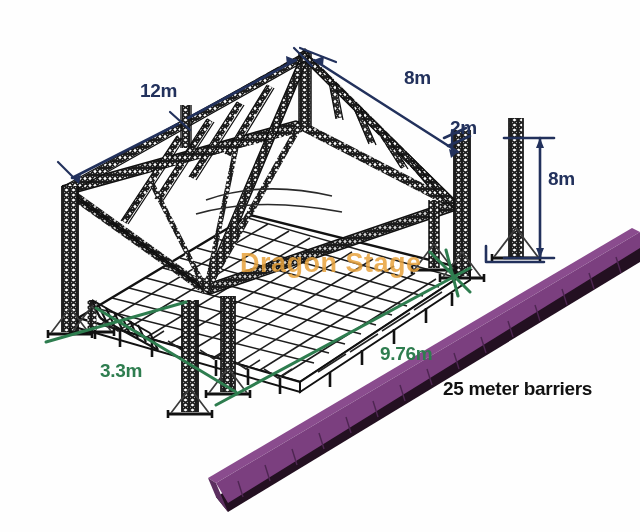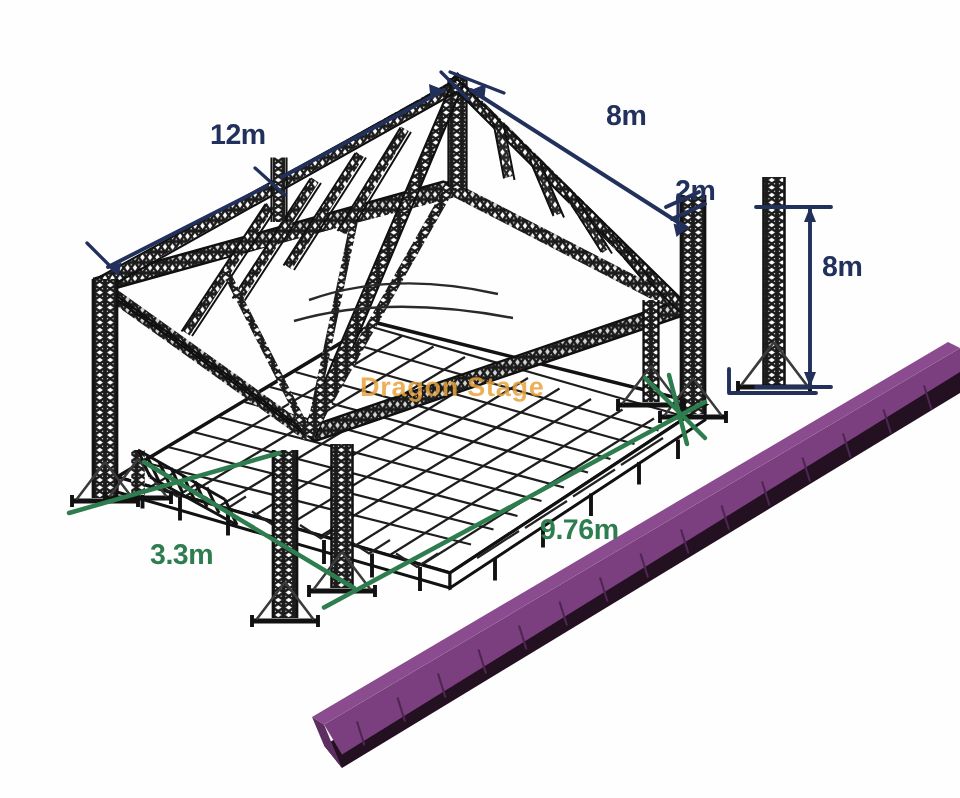--- a/index.html
+++ b/index.html
@@ -4,21 +4,21 @@
 <style>
   html,body{margin:0;padding:0;background:#ffffff;}
   body{width:640px;height:532px;overflow:hidden;
        font-family:"Liberation Sans",sans-serif;}
   #stage{position:relative;width:640px;height:532px;background:#fefefe;}
   svg.layer{position:absolute;left:0;top:0;width:640px;height:532px;}
   .lbl{position:absolute;white-space:nowrap;font-weight:bold;letter-spacing:-0.3px;}
   .dim-blue{color:#22315c;font-size:19px;}
   .dim-green{color:#2e7d4f;font-size:19px;}
   .note-black{color:#111111;font-size:19px;}
-  .watermark{color:#e8a33d;font-size:18px;font-weight:bold;opacity:.85;
+  .watermark{color:#e8a33d;font-size:27px;font-weight:bold;opacity:.85;
              letter-spacing:.5px;}
 </style>
 </head>
 <body>
 
 <div id="stage">
 
   <svg class="layer" viewBox="0 0 640 532">
     <defs>
 
@@ -316,18 +316,19 @@
   <div class="lbl dim-blue" style="left:140px;top:80px;">12m</div>
 
   <div class="lbl dim-blue" style="left:404px;top:67px;">8m</div>
 
   <div class="lbl dim-blue" style="left:450px;top:117px;">2m</div>
 
   <div class="lbl dim-blue" style="left:548px;top:168px;">8m</div>
 
   <div class="lbl dim-green" style="left:100px;top:360px;">3.3m</div>
 
-  <div class="lbl dim-green" style="left:360px;top:343px;">9.76m</div>
-
+  <div class="lbl dim-green" style="left:380px;top:343px;">9.76m</div>
+
+  <div class="lbl note-black" style="left:443px;top:378px;">25 meter barriers</div>
 
   <div class="lbl watermark" style="left:240px;top:248px;">Dragon Stage</div>
 
 </div>
 
 </body></html>

